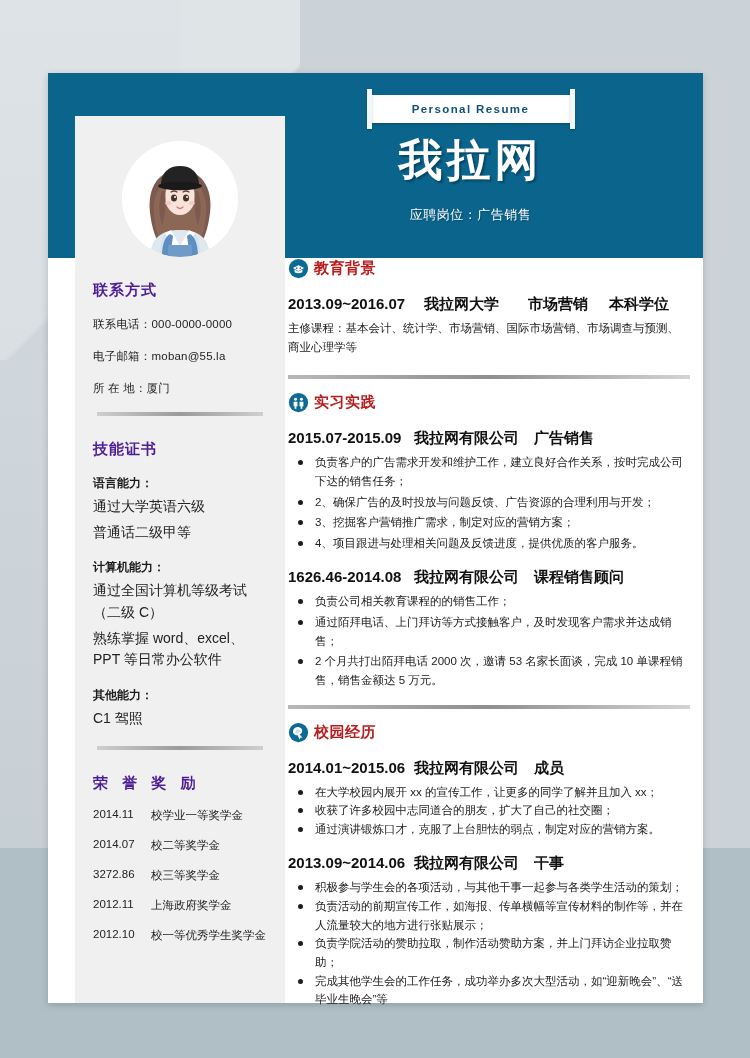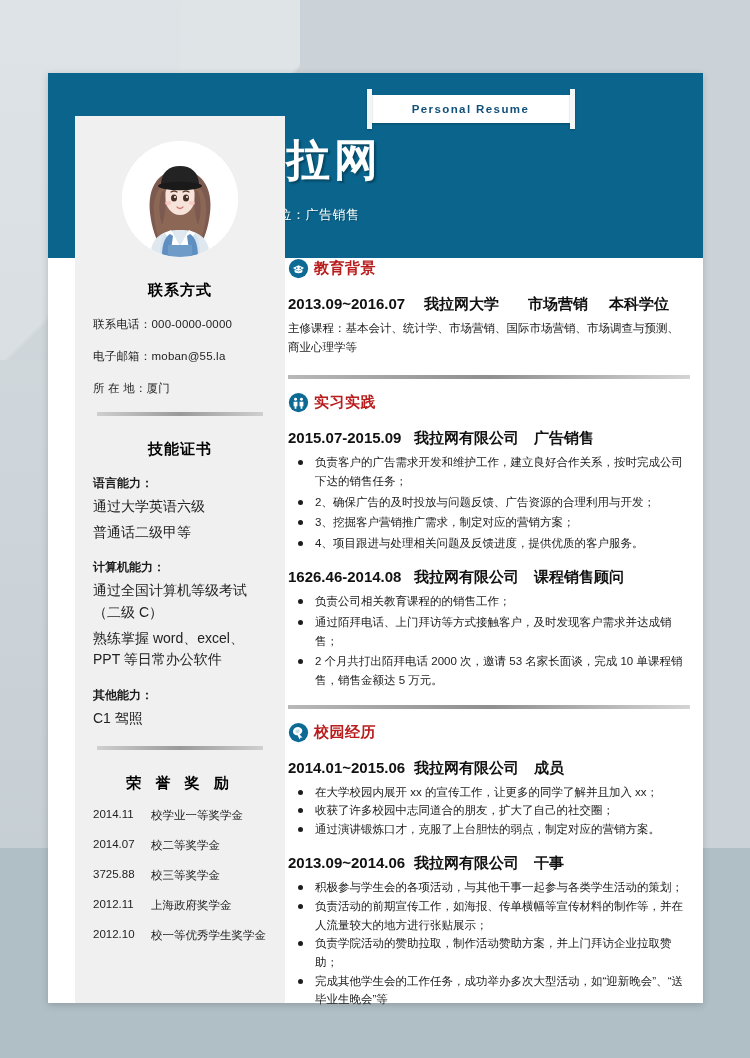--- a/index.html
+++ b/index.html
@@ -30,20 +30,21 @@
     background:#ffffff; z-index:2;
     box-shadow:0 2px 7px rgba(0,0,0,.18);
   }
   
   .header{
     position:absolute; left:48px; top:73px; width:655px; height:185px;
     background:#0a648c; z-index:3;
   }
   .header-right{
     position:absolute; left:190px; top:0; right:0; height:185px;
+    text-align:center;
   }
   .ribbon{
     position:absolute; left:50%; transform:translateX(-50%);
     top:22px; width:198px; height:28px;
     background:#ffffff;
     display:flex; align-items:center; justify-content:center;
     box-shadow:0 1px 2px rgba(0,0,0,.25);
   }
   .ribbon::before,.ribbon::after{
     content:""; position:absolute; top:-6px; width:5px; height:40px;
@@ -72,21 +73,21 @@
     position:absolute; left:75px; top:116px; width:210px; height:887px;
     background:#f0f0f0; z-index:4; padding:0 18px;
   }
   .avatar-wrap{
     width:116px; height:116px; margin:25px auto 0;
     border-radius:50%; background:#ffffff;
     overflow:hidden; position:relative;
   }
   .avatar-wrap svg{ display:block; }
   .side-h{
-    text-align:center; font-size:15px; font-weight:bold; color:#000000;
+    font-size:15px; font-weight:bold; color:#4c1d95;
     margin-top:24px; letter-spacing:1px;
   }
   .side-h.spaced{ letter-spacing:5px; }
   .side-line{
     height:4px; margin:16px 4px 0;
     background:linear-gradient(90deg,#cfcfcf,#9a9a9a,#cfcfcf);
   }
   .contact-row{
     font-size:11.5px; color:#222; margin-top:17px; letter-spacing:.2px;
   }
@@ -221,21 +222,21 @@
 
   <div class="award-row">
     <span class="y">2014.11</span>
     <span>校学业一等奖学金</span>
   </div>
   <div class="award-row">
     <span class="y">2014.07</span>
     <span>校二等奖学金</span>
   </div>
   <div class="award-row">
-    <span class="y">3725.88</span>
+    <span class="y">3272.86</span>
     <span>校三等奖学金</span>
   </div>
   <div class="award-row">
     <span class="y">2012.11</span>
     <span>上海政府奖学金</span>
   </div>
   <div class="award-row">
     <span class="y">2012.10</span>
     <span>校一等优秀学生奖学金</span>
   </div>

